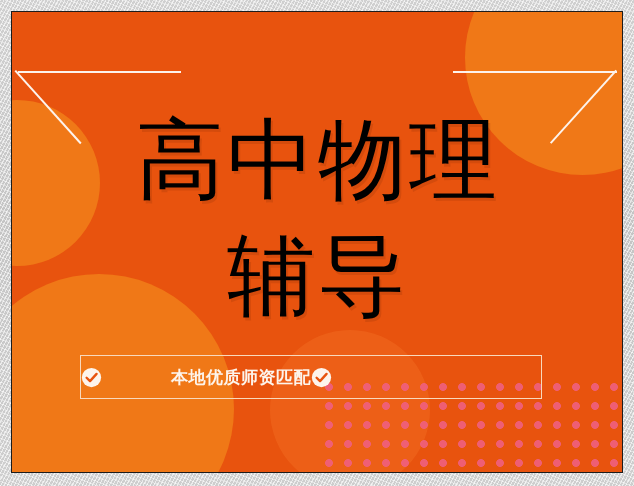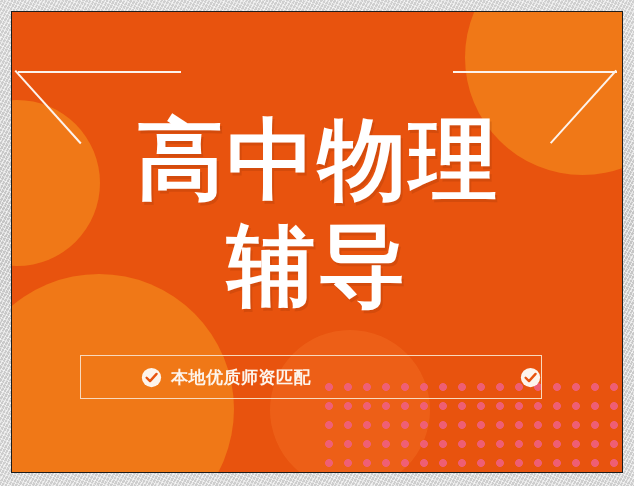--- a/index.html
+++ b/index.html
@@ -133,53 +133,53 @@
 
   
   #headline-block {
     position: absolute;
     left: 0;
     top: 104px;
     width: 612px;
     text-align: center;
   }
   .headline-line {
-    color: #ffffff;
+    color: #000000;
     font-family: "Liberation Sans", "DejaVu Sans", sans-serif;
-    font-weight: bold;
+    font-weight: normal;
     line-height: 1;
     letter-spacing: 3px;
     text-shadow: 2px 3px 0 rgba(120,38,6,0.18);
     white-space: nowrap;
   }
   #headline-primary {
     font-size: 88px;
   }
   #headline-secondary {
     font-size: 88px;
-    margin-top: 18px;
+    margin-top: 28px;
   }
 
   
   #badge-row {
     position: absolute;
     left: 68px;
     top: 343px;
     width: 462px;
     height: 44px;
     border: 1px solid #f8d9bd;
     box-sizing: border-box;
     display: flex;
     align-items: stretch;
   }
   .badge-item {
     flex: 1 1 50%;
     display: flex;
     align-items: center;
-    justify-content: flex-end;
+    justify-content: space-between;
     gap: 9px;
   }
   .badge-check {
     width: 21px;
     height: 21px;
     flex: 0 0 21px;
     display: block;
   }
   .badge-label {
     color: #fdf4ec;

